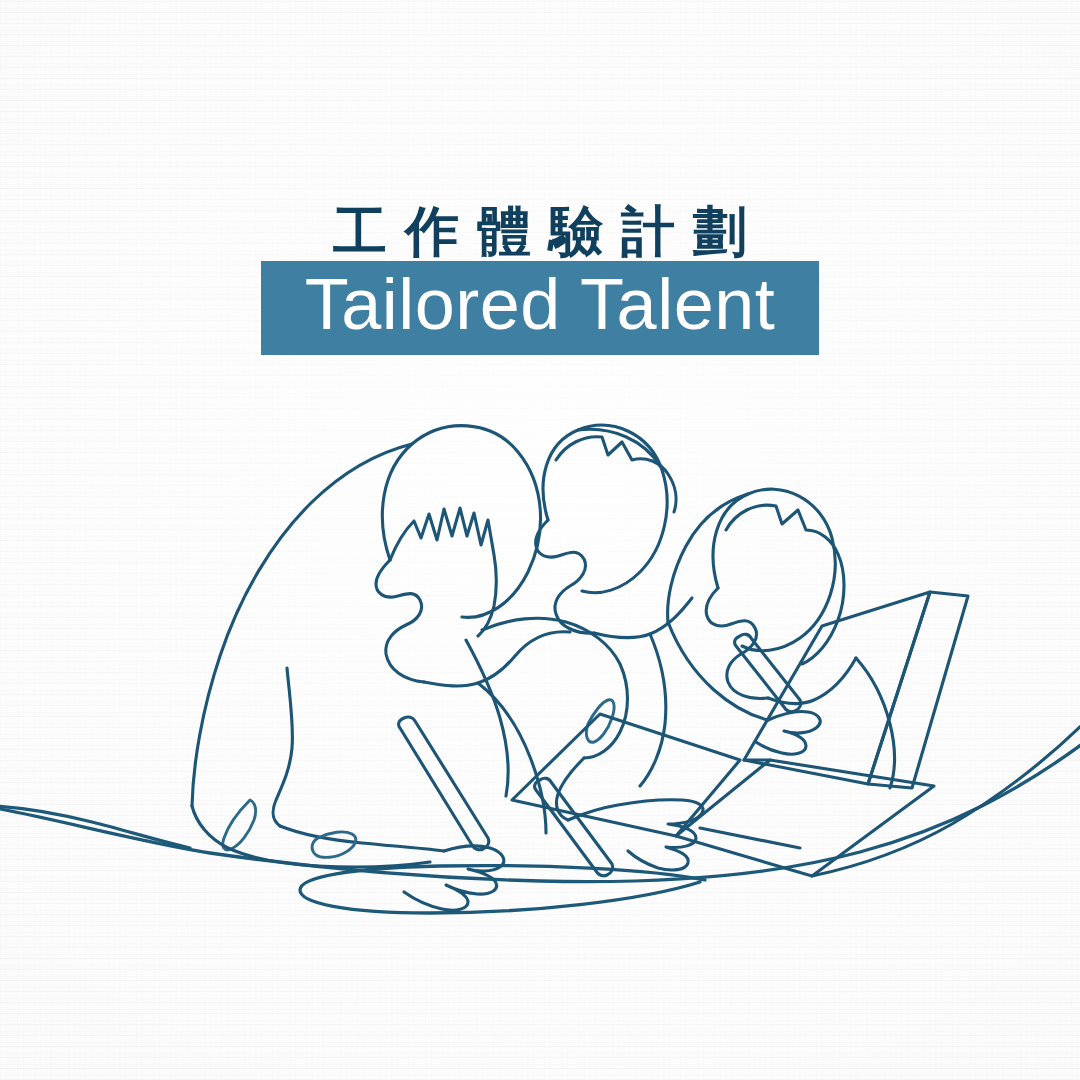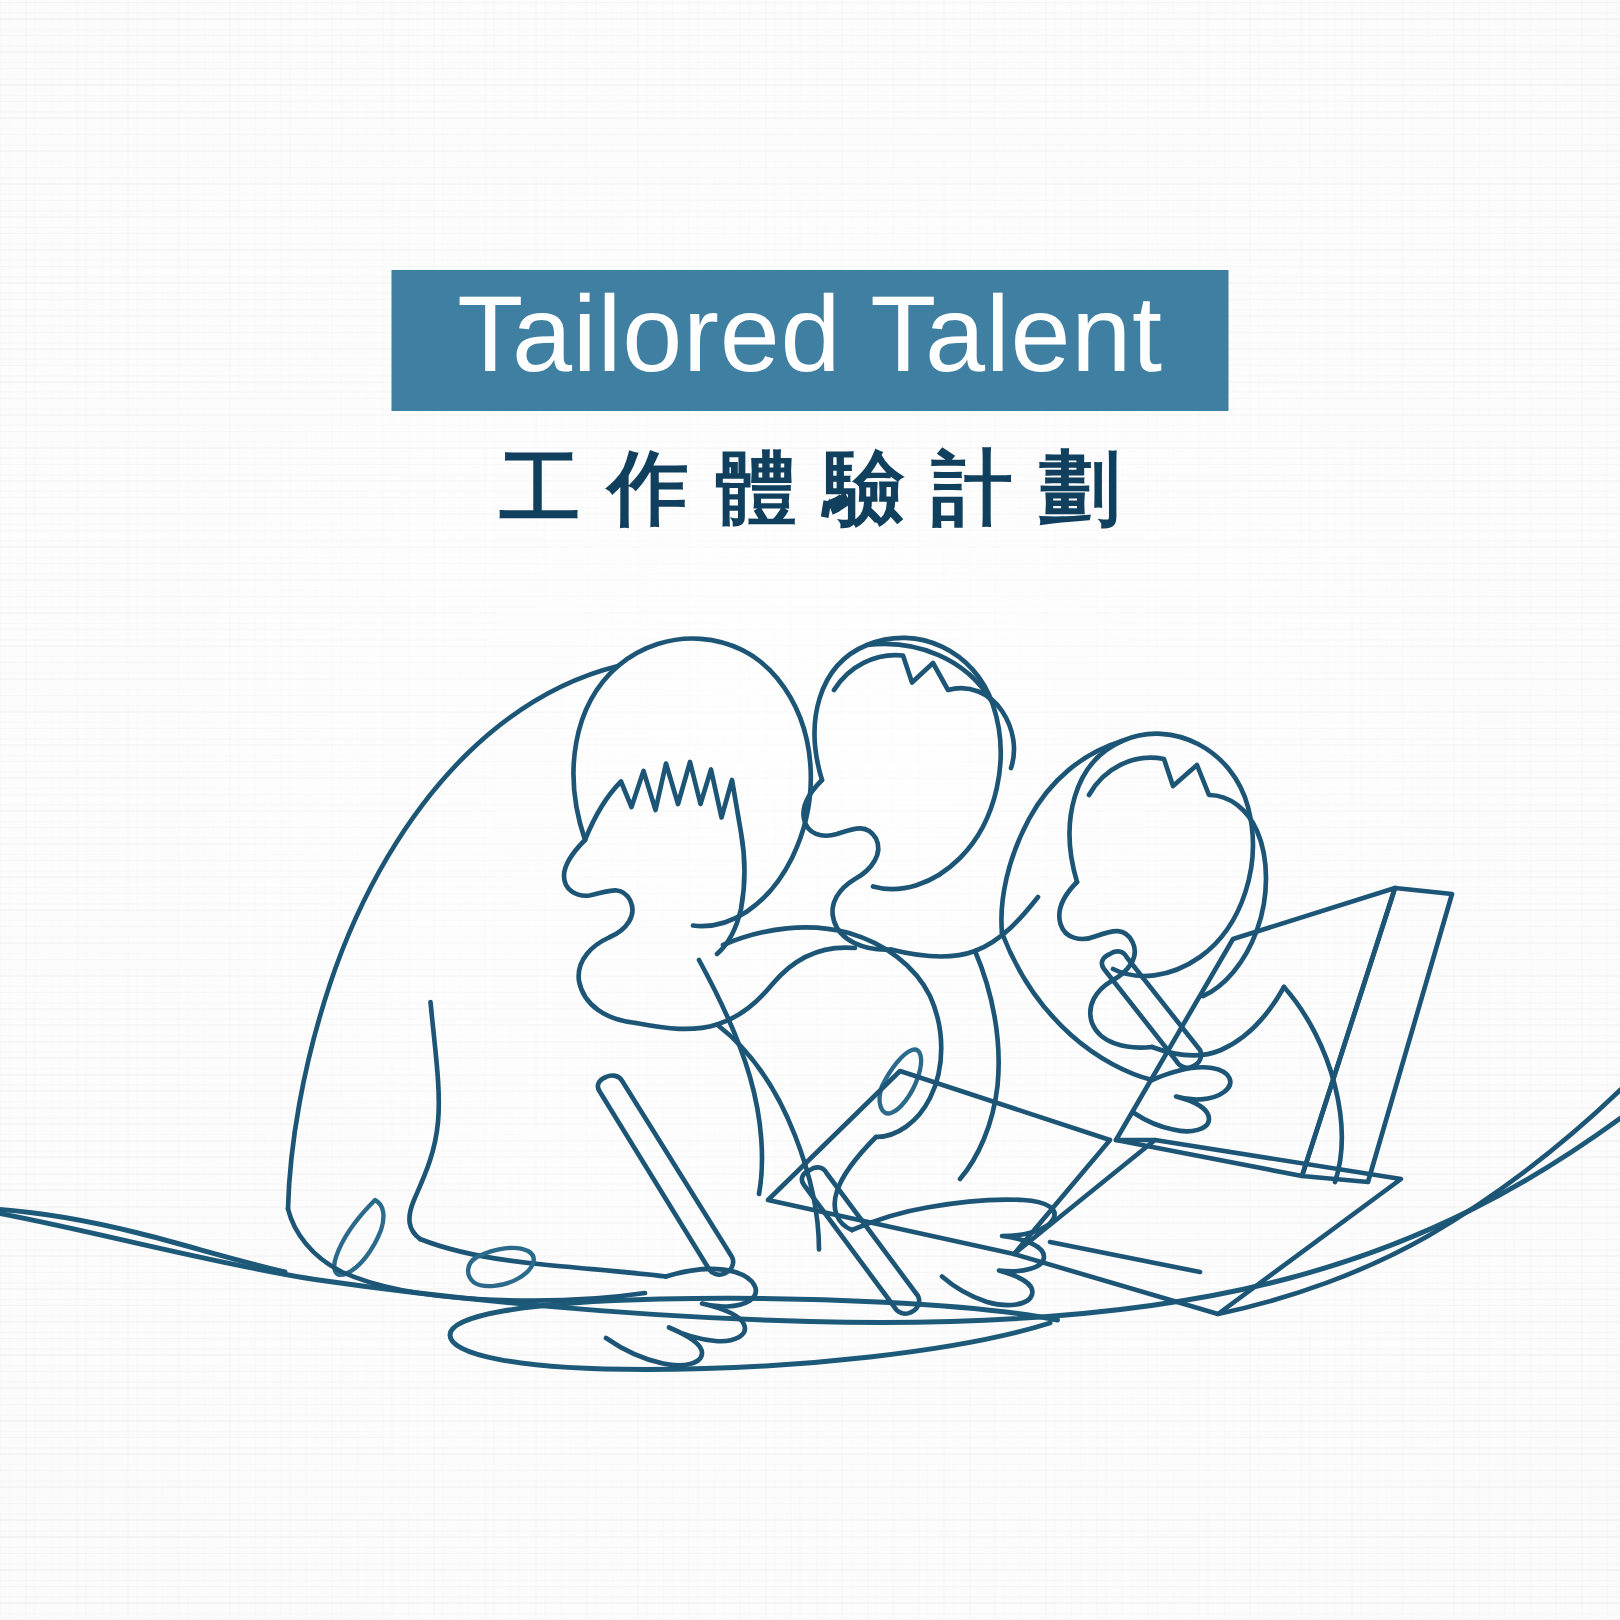--- a/index.html
+++ b/index.html
@@ -370,19 +370,19 @@
                C 860 866, 910 848, 952 824
                C 1000 796, 1044 762, 1085 722"></path>
 
       <path class="ink-sweep" d="M -5 806
                C 28 808, 60 814, 92 822
                C 124 830, 156 840, 190 848"></path>
     </svg>
   </div>
 
   <div id="header-block">
+    <div id="subtitle-cn">工作體驗計劃</div>
     <div id="title-banner">
       <span id="title-banner-text">Tailored Talent</span>
     </div>
-    <div id="subtitle-cn">工作體驗計劃</div>
   </div>
 
 </div>
 
 </body></html>

